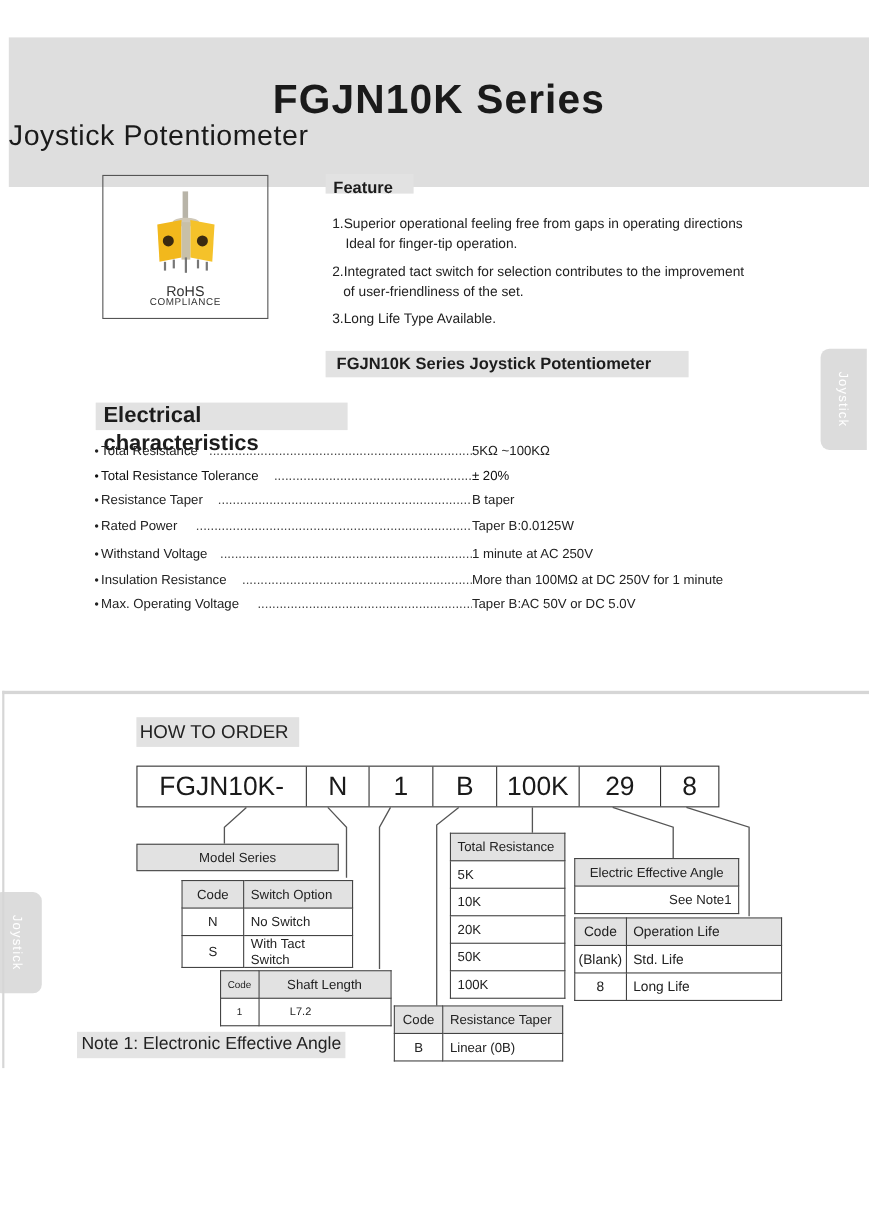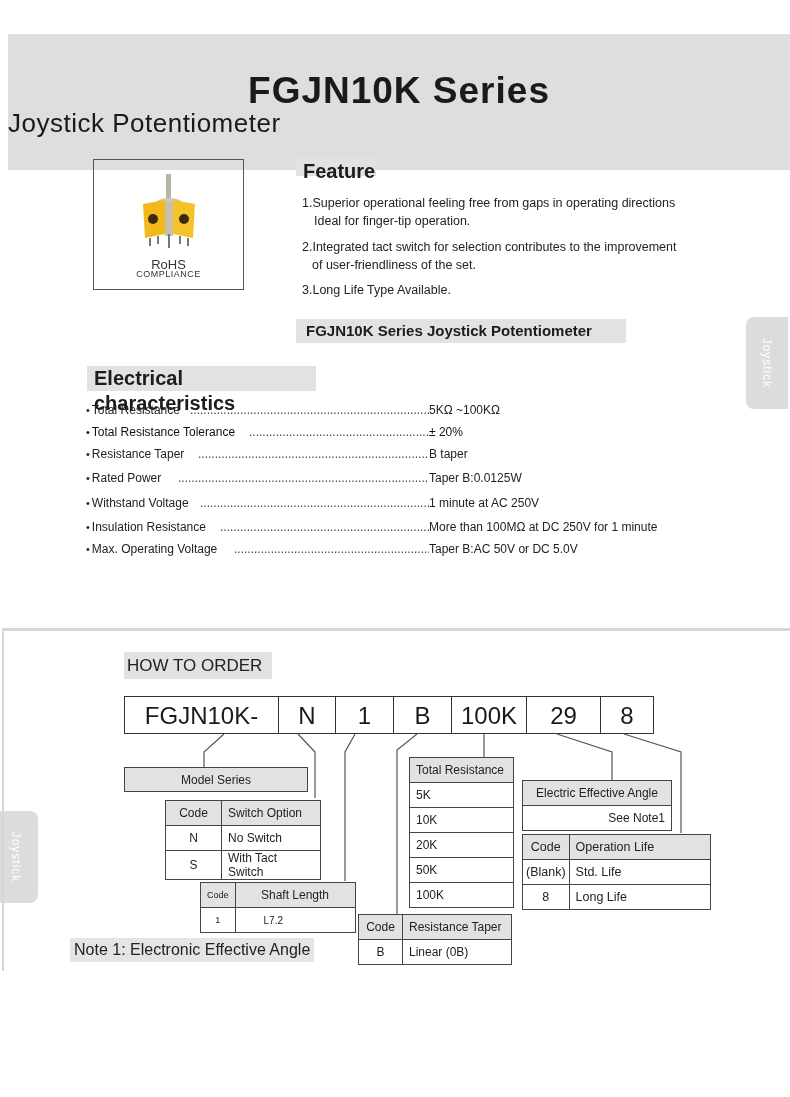--- a/index.html
+++ b/index.html
@@ -5,21 +5,21 @@
   html, body { margin:0; padding:0; }
   body { width:790px; height:1097px; position:relative; background:#fff; font-family:"Liberation Sans", sans-serif; color:#222; overflow:hidden; }
   .abs { position:absolute; }
   .hdr { left:8px; top:14px; width:782px; height:136px; background:#dedede;margin-top:20px; }
   .hdr .t1 { position:absolute; left:0; right:0; top:36px; text-align:center; font-size:37px; font-weight:bold; letter-spacing:1px; color:#1a1a1a; }
   .hdr .t2 { position:absolute; left:0; right:0; top:74px; font-size:26px; color:#1a1a1a; letter-spacing:0.5px; }
   .prodbox { left:93px; top:159px; width:151px; height:131px; border:1px solid #555; box-sizing:border-box; }
   .rohs { position:absolute; left:0; right:0; top:97px; text-align:center; font-size:13px; color:#333; }
   .comp { position:absolute; left:0; right:0; top:109px; text-align:center; font-size:9px; color:#333; letter-spacing:0.5px; }
   .tag { background:#e2e2e2; font-weight:bold; color:#1c1c1c; }
-  .feat-tag { left:296px; top:158px; width:80px; height:18px; font-size:20px; line-height:26px; padding-left:7px; box-sizing:border-box; }
+  .feat-tag { left:296px; top:158px; width:80px; height:18px; font-size:15px; line-height:26px; padding-left:7px; box-sizing:border-box; }
   .feat { left:302px; font-size:12.5px; color:#222; line-height:18px; }
   .series-tag { left:296px; top:319px; width:330px; height:24px; font-size:15px; line-height:24px; padding-left:10px; box-sizing:border-box; }
   .elec-tag { left:87px; top:366px; width:229px; height:25px; font-size:20px; line-height:25px; padding-left:7px; box-sizing:border-box; }
   .sidetab { width:42px; height:92px; background:#dcdcdc; border-radius:8px; }
   .sidetab span { position:absolute; left:50%; top:50%; transform:translate(-50%,-50%) rotate(90deg); color:#fff; font-size:12px; white-space:nowrap; letter-spacing:1px; }
   .spec { left:86px; font-size:12px; color:#222; width:600px; height:16px; }
   .spec .lbl { position:absolute; left:0; top:0; }
   .spec .lbl::before { content:"•"; margin-right:2px; font-size:11px; }
   .spec .dots { position:absolute; top:0; overflow:hidden; white-space:nowrap; color:#444; }
   .spec .val { position:absolute; left:343px; top:0; white-space:nowrap; }

